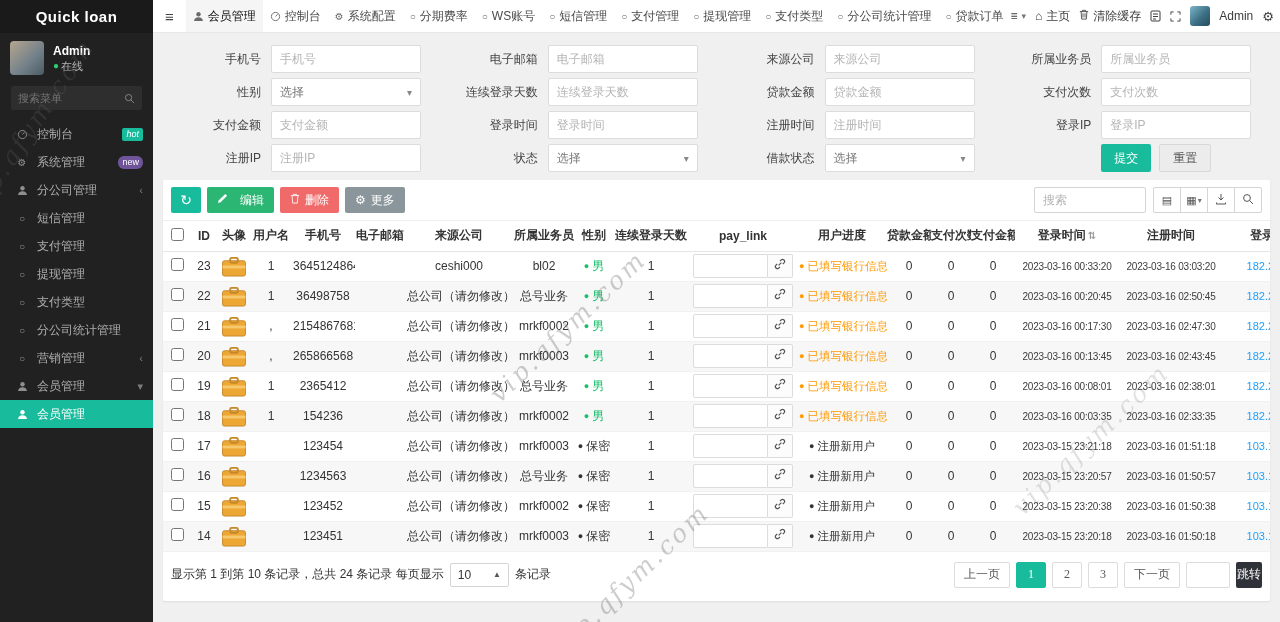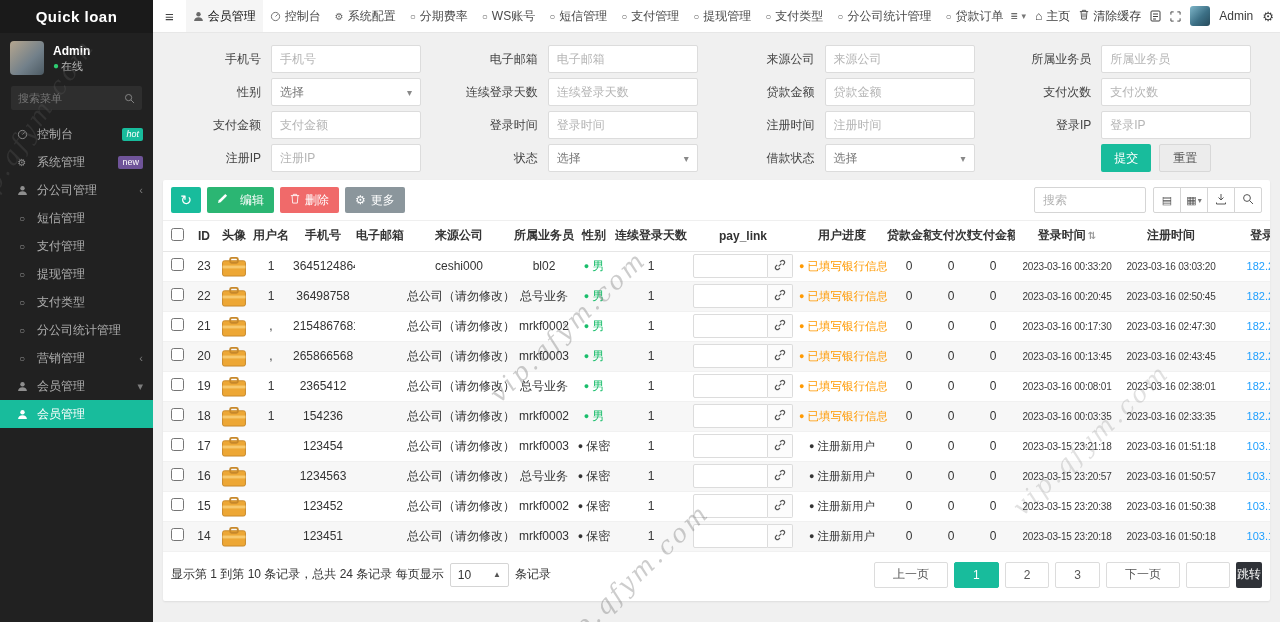--- a/index.html
+++ b/index.html
@@ -5,21 +5,21 @@
   * { box-sizing: border-box; margin: 0; padding: 0; }
   html,body { width:1280px; height:622px; overflow:hidden; }
   body {
     font-family:"Liberation Sans","DejaVu Sans",sans-serif;
     font-size:12px; color:#333; background:#f0f0f0; position:relative;
   }
   :root{
     --accent:#18bc9c; --edit:#2bb673; --del:#f06a6a; --more:#8b969c;
     --warn:#ff9900; --link:#1e9fff; --male:#19be6b; --dark:#2f3238;
   }
-  button { font-family:Liberation Sans, sans-serif; cursor:pointer; }
+  button { font-family:Liberation Serif, serif; cursor:pointer; }
 
   
   .sidebar { position:absolute; left:0; top:0; width:153px; height:622px; background:#212121; z-index:2; }
   .brand { height:33px; line-height:33px; background:#1a1a1a; color:#fff; font-size:15px; font-weight:bold; text-align:center; letter-spacing:.5px;}
   .admin-block { display:flex; align-items:center; gap:9px; padding:7px 10px 5px; height:48px; }
   .admin-avatar { width:34px; height:34px; border-radius:4px; background:linear-gradient(135deg,#b5a68f,#72808a 60%,#4c5a63); flex:0 0 34px; cursor:pointer;}
   .admin-name { color:#fff; font-weight:bold; font-size:12px; line-height:15px;}
   .admin-status { color:#b5b5b5; font-size:11px; line-height:14px;}
   .admin-status .dot { color:var(--online,#2ecc71); font-size:10px; margin-right:2px;}
   .menu-search { margin:5px 11px 10px; height:24px; background:#2e2e2e; border-radius:2px; display:flex; align-items:center; padding:0 7px; }
@@ -93,21 +93,21 @@
   .pl-wrap { display:flex; width:100px; margin:0 auto; }
   .pl-wrap input { flex:1; min-width:0; height:24px; border:1px solid #dcdcdc; border-radius:2px 0 0 2px; padding:0 5px;}
   .pl-btn { width:25px; height:24px; border:1px solid #dcdcdc; border-left:none; background:#fcfcfc; color:#555; display:flex; align-items:center; justify-content:center; border-radius:0 2px 2px 0;}
   .t-time { font-size:10px; color:#3c3c3c; letter-spacing:-0.2px;}
   .ip-link { color:var(--link); font-size:11px; cursor:pointer;}
 
   .card-footer { display:flex; align-items:center; padding:10px 8px 13px; color:#333; }
   .page-size-box { display:inline-flex; align-items:center; border:1px solid #d5d5d5; height:24px; padding:0 7px; margin:0 6px; border-radius:2px; background:#fff; gap:22px; cursor:pointer;}
   .page-size-box .caret-up { font-size:8px; color:#555; }
   .pagination { margin-left:auto; display:flex; gap:6px; align-items:center; }
-  .page-btn { min-width:30px; height:26px; border:1px solid #dcdcdc; background:#fff; color:#555; border-radius:2px; display:flex; align-items:center; justify-content:center; padding:0 18px; font-size:12px;text-align:right;}
+  .page-btn { min-width:30px; height:26px; border:1px solid #dcdcdc; background:#fff; color:#555; border-radius:2px; display:flex; align-items:center; justify-content:center; padding:0 9px; font-size:12px;text-align:right;}
   .page-btn.active { background:var(--accent); color:#fff; border-color:var(--accent); cursor:default;}
   .jump-input { width:44px; height:26px; border:1px solid #dcdcdc; border-radius:2px; padding:0 6px;}
   .jump-btn { background:var(--dark); color:#fff; height:26px; padding:0 1px; border:none; border-radius:2px; font-size:12px;}
 
   .watermark { position:absolute; font-family:"DejaVu Serif",serif; font-style:italic; font-size:25px; color:rgba(90,90,90,.30); letter-spacing:3px; pointer-events:none; z-index:60; white-space:nowrap;}
   .wm-a { left:-72px; top:112px; transform:rotate(-56deg); }
   .wm-b { left:465px; top:312px; transform:rotate(-44deg); }
   .wm-c { left:528px; top:565px; transform:rotate(-44deg); }
   .wm-d { left:988px; top:425px; transform:rotate(-44deg); color:rgba(90,90,90,.18);}
 </style>
@@ -141,21 +141,21 @@
               <circle cx="6" cy="6" r="4.5"></circle>
               <path d="M6 6l2.4-2.4"></path>
             </svg>
           </span>
           <span class="mi-label">控制台</span>
           <span class="badge" style="background: rgb(24, 188, 156); font-style: italic;">hot</span>
         </div>
         <div class="menu-item">
           <span class="mi-icon">⚙</span>
           <span class="mi-label">系统管理</span>
-          <span class="badge" style="background: rgb(111, 84, 153);">new</span>
+          <span class="badge" style="background: rgb(111, 84, 153); border-radius: 6px;">new</span>
         </div>
         <div class="menu-item">
           <span class="mi-icon">
             <svg width="11" height="11" viewBox="0 0 12 12">
               <circle cx="6" cy="3.6" r="2.4" fill="currentColor"></circle>
               <path d="M1.2 11c0-2.6 2.1-4.2 4.8-4.2s4.8 1.6 4.8 4.2z" fill="currentColor"></path>
             </svg>
           </span>
           <span class="mi-label">分公司管理</span>
           <span class="chevron">‹</span>

